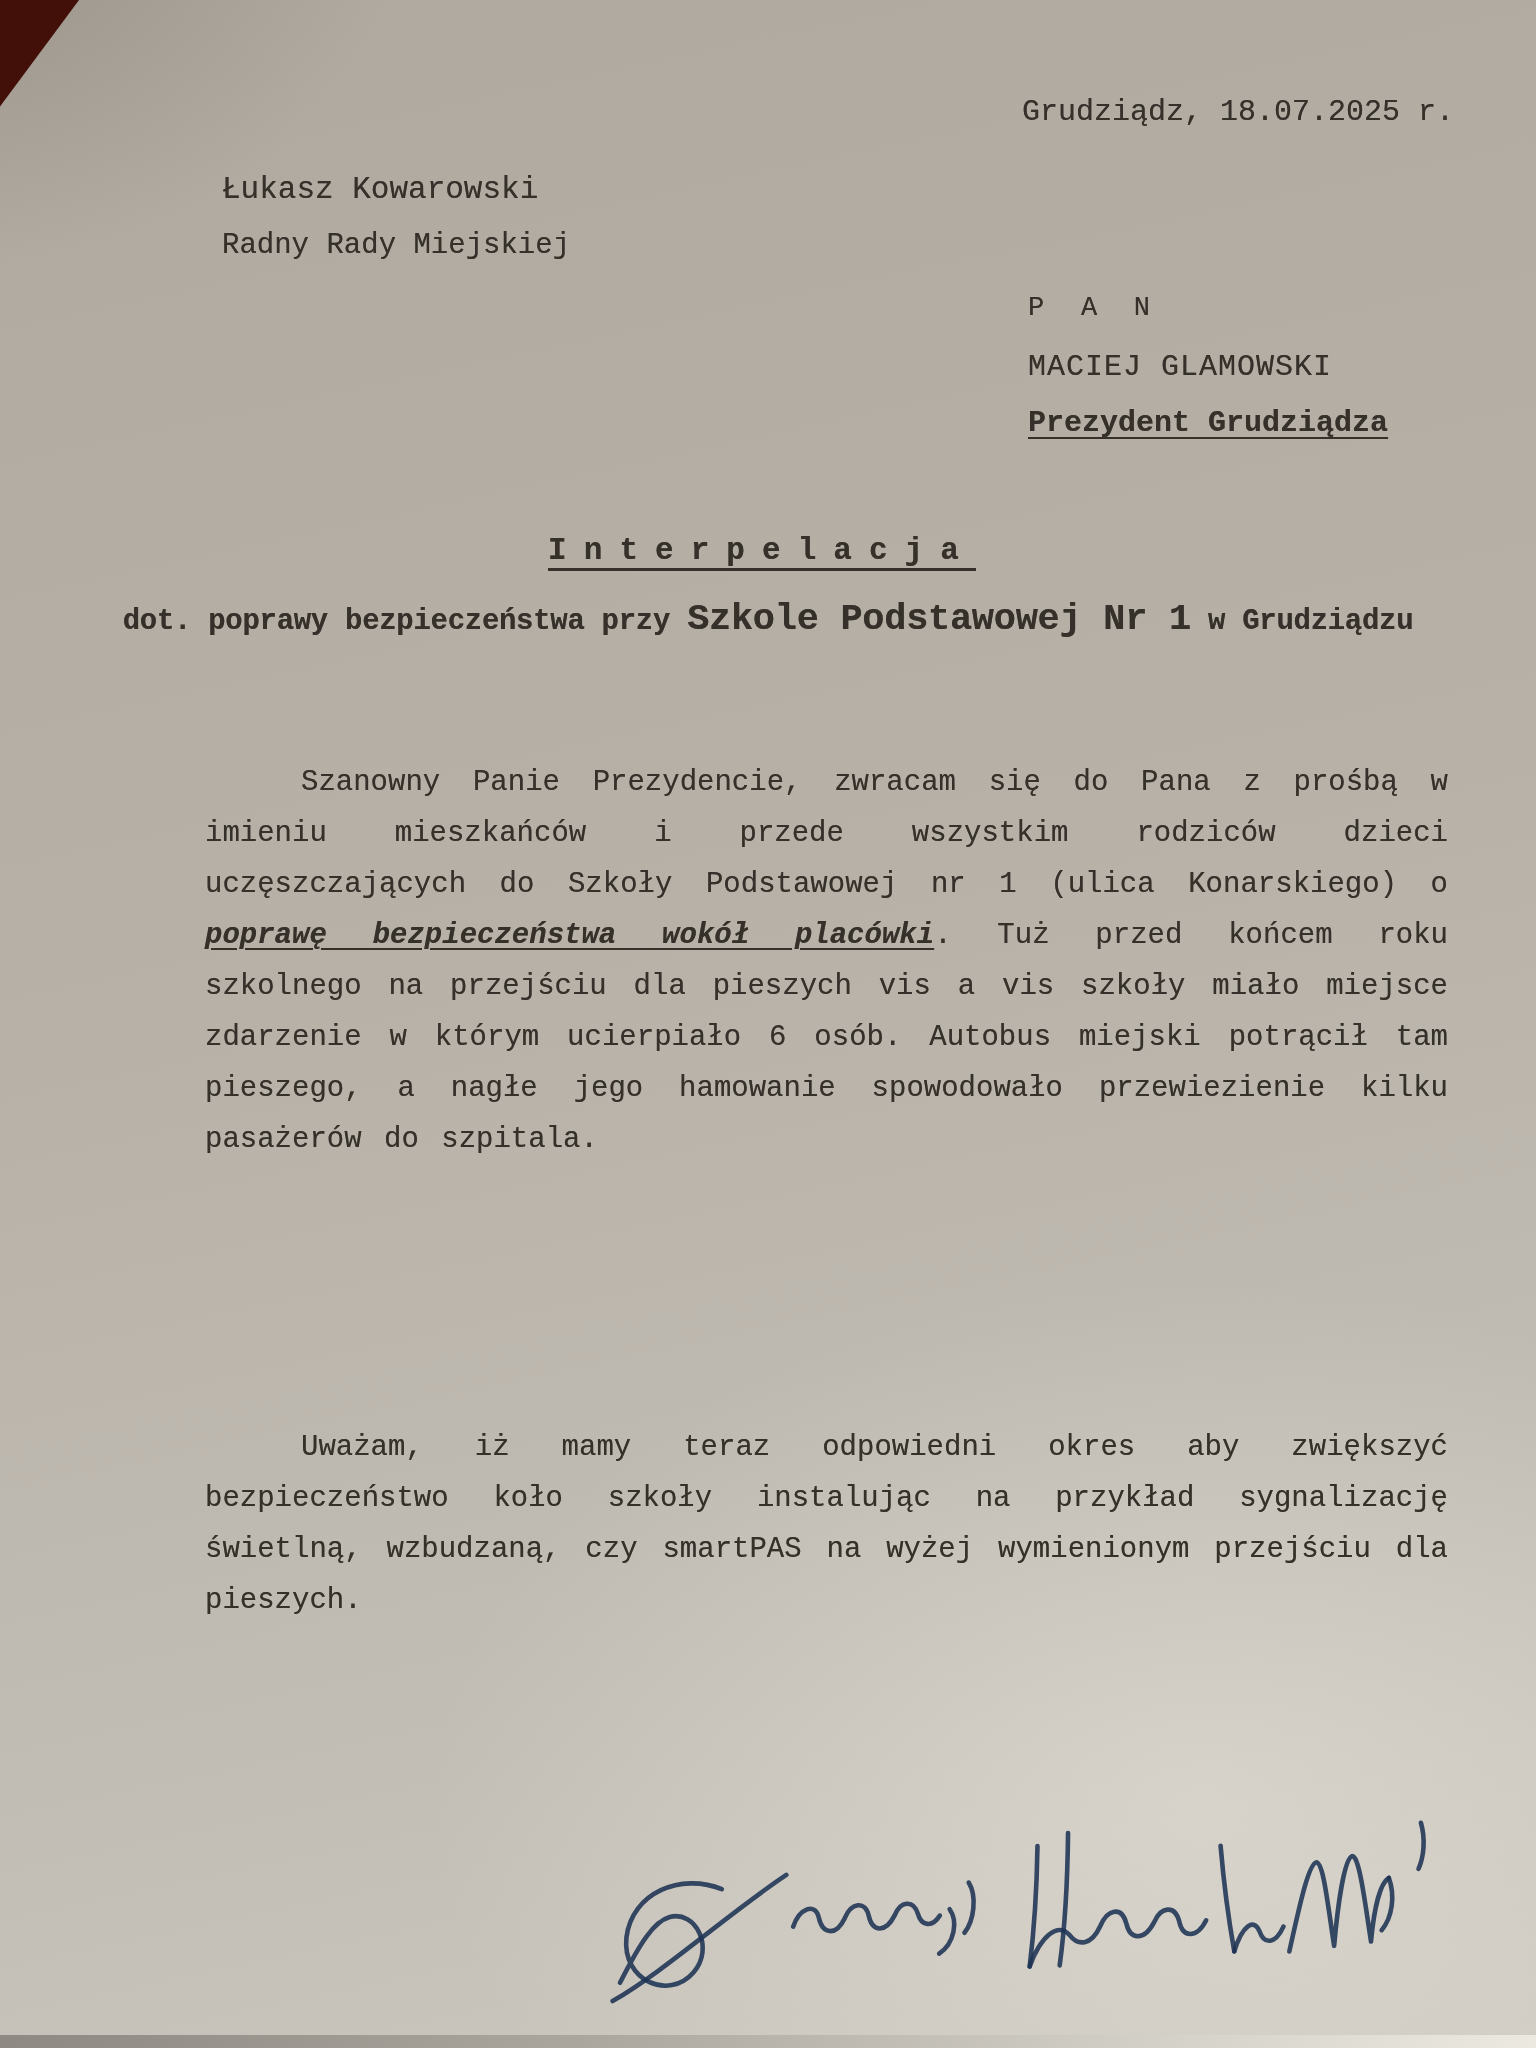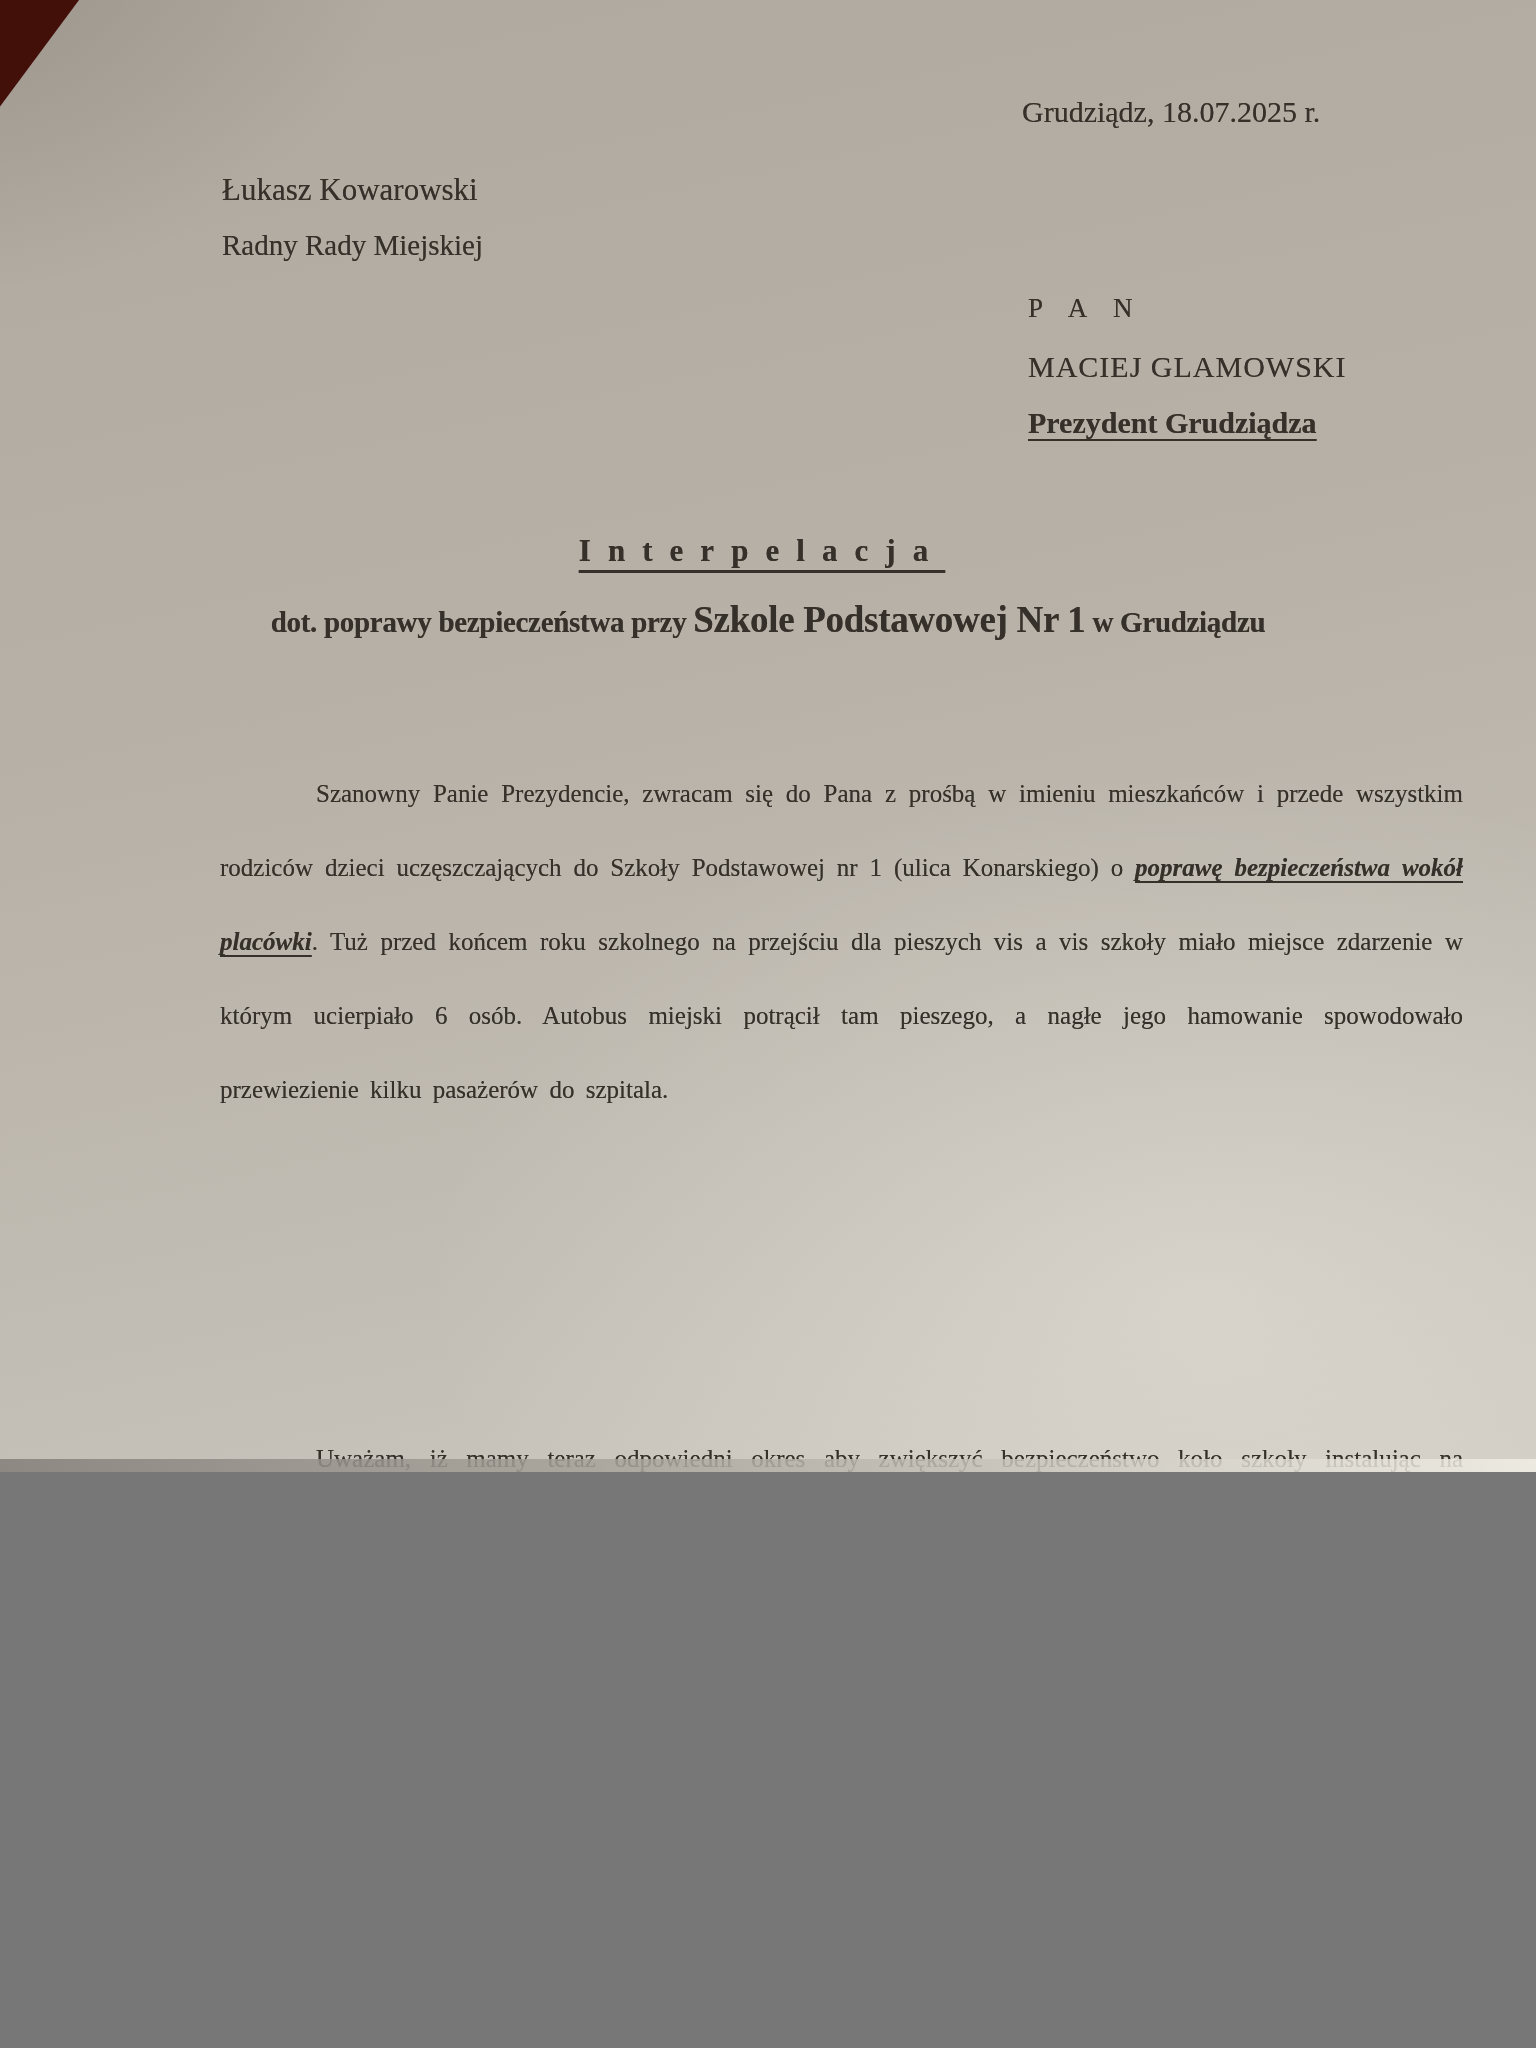--- a/index.html
+++ b/index.html
@@ -1,20 +1,20 @@
 <!DOCTYPE html>
 <html lang="pl"><head>
 <meta charset="utf-8">
 <style>
   html,body{margin:0;padding:0;background:#777;}
   .photo{
     position:relative;
-    width:1536px;height:1472px;
+    width:1536px;height:2048px;
     overflow:hidden;
-    font-family:Liberation Serif, serif;
+    font-family:Liberation Mono, monospace;
     background-color:#b6b0a7;
     background-image:
       radial-gradient(1250px 850px at 78% 88%, rgba(252,250,242,0.30), rgba(252,250,242,0) 62%),
       radial-gradient(900px 650px at -6% -4%, rgba(55,38,28,0.18), rgba(55,38,28,0) 55%),
       linear-gradient(168deg,#afa9a0 0%,#b7b1a8 45%,#c3beb5 78%,#cdc9c0 100%);
     color:#36302a;
   }
   .photo::after{ 
     content:"";position:absolute;left:0;right:0;bottom:0;height:13px;
     background:linear-gradient(90deg,#837f79 0%,#a5a199 38%,#d7d4cb 78%,#f1eee5 100%);
@@ -41,22 +41,22 @@
     text-shadow:0 0 .6px rgba(54,48,42,.65);
   }
   .subject{
     position:absolute;top:598px;left:0;right:0;text-align:center;
     font-weight:bold;letter-spacing:-.3px;white-space:nowrap;
     text-shadow:0 0 .6px rgba(54,48,42,.65);
   }
   .subject .small{font-size:29px;}
   .subject .big{font-size:37px;}
   .p{
-    position:absolute;left:220px;width:1243px;
-    font-size:25px;line-height:74px;
+    position:absolute;left:205px;width:1243px;
+    font-size:29px;line-height:51px;
     text-align:justify;text-align-last:left;
     word-spacing:5px;
     text-shadow:0 0 .6px rgba(54,48,42,.6);
   }
   .indent{text-indent:96px;}
   .p1{top:757px;}
   .p2{top:1242px;}
   .p3{top:1422px;}
   .p4{top:1677px;}
   .em{font-weight:bold;font-style:italic;text-decoration:underline;

